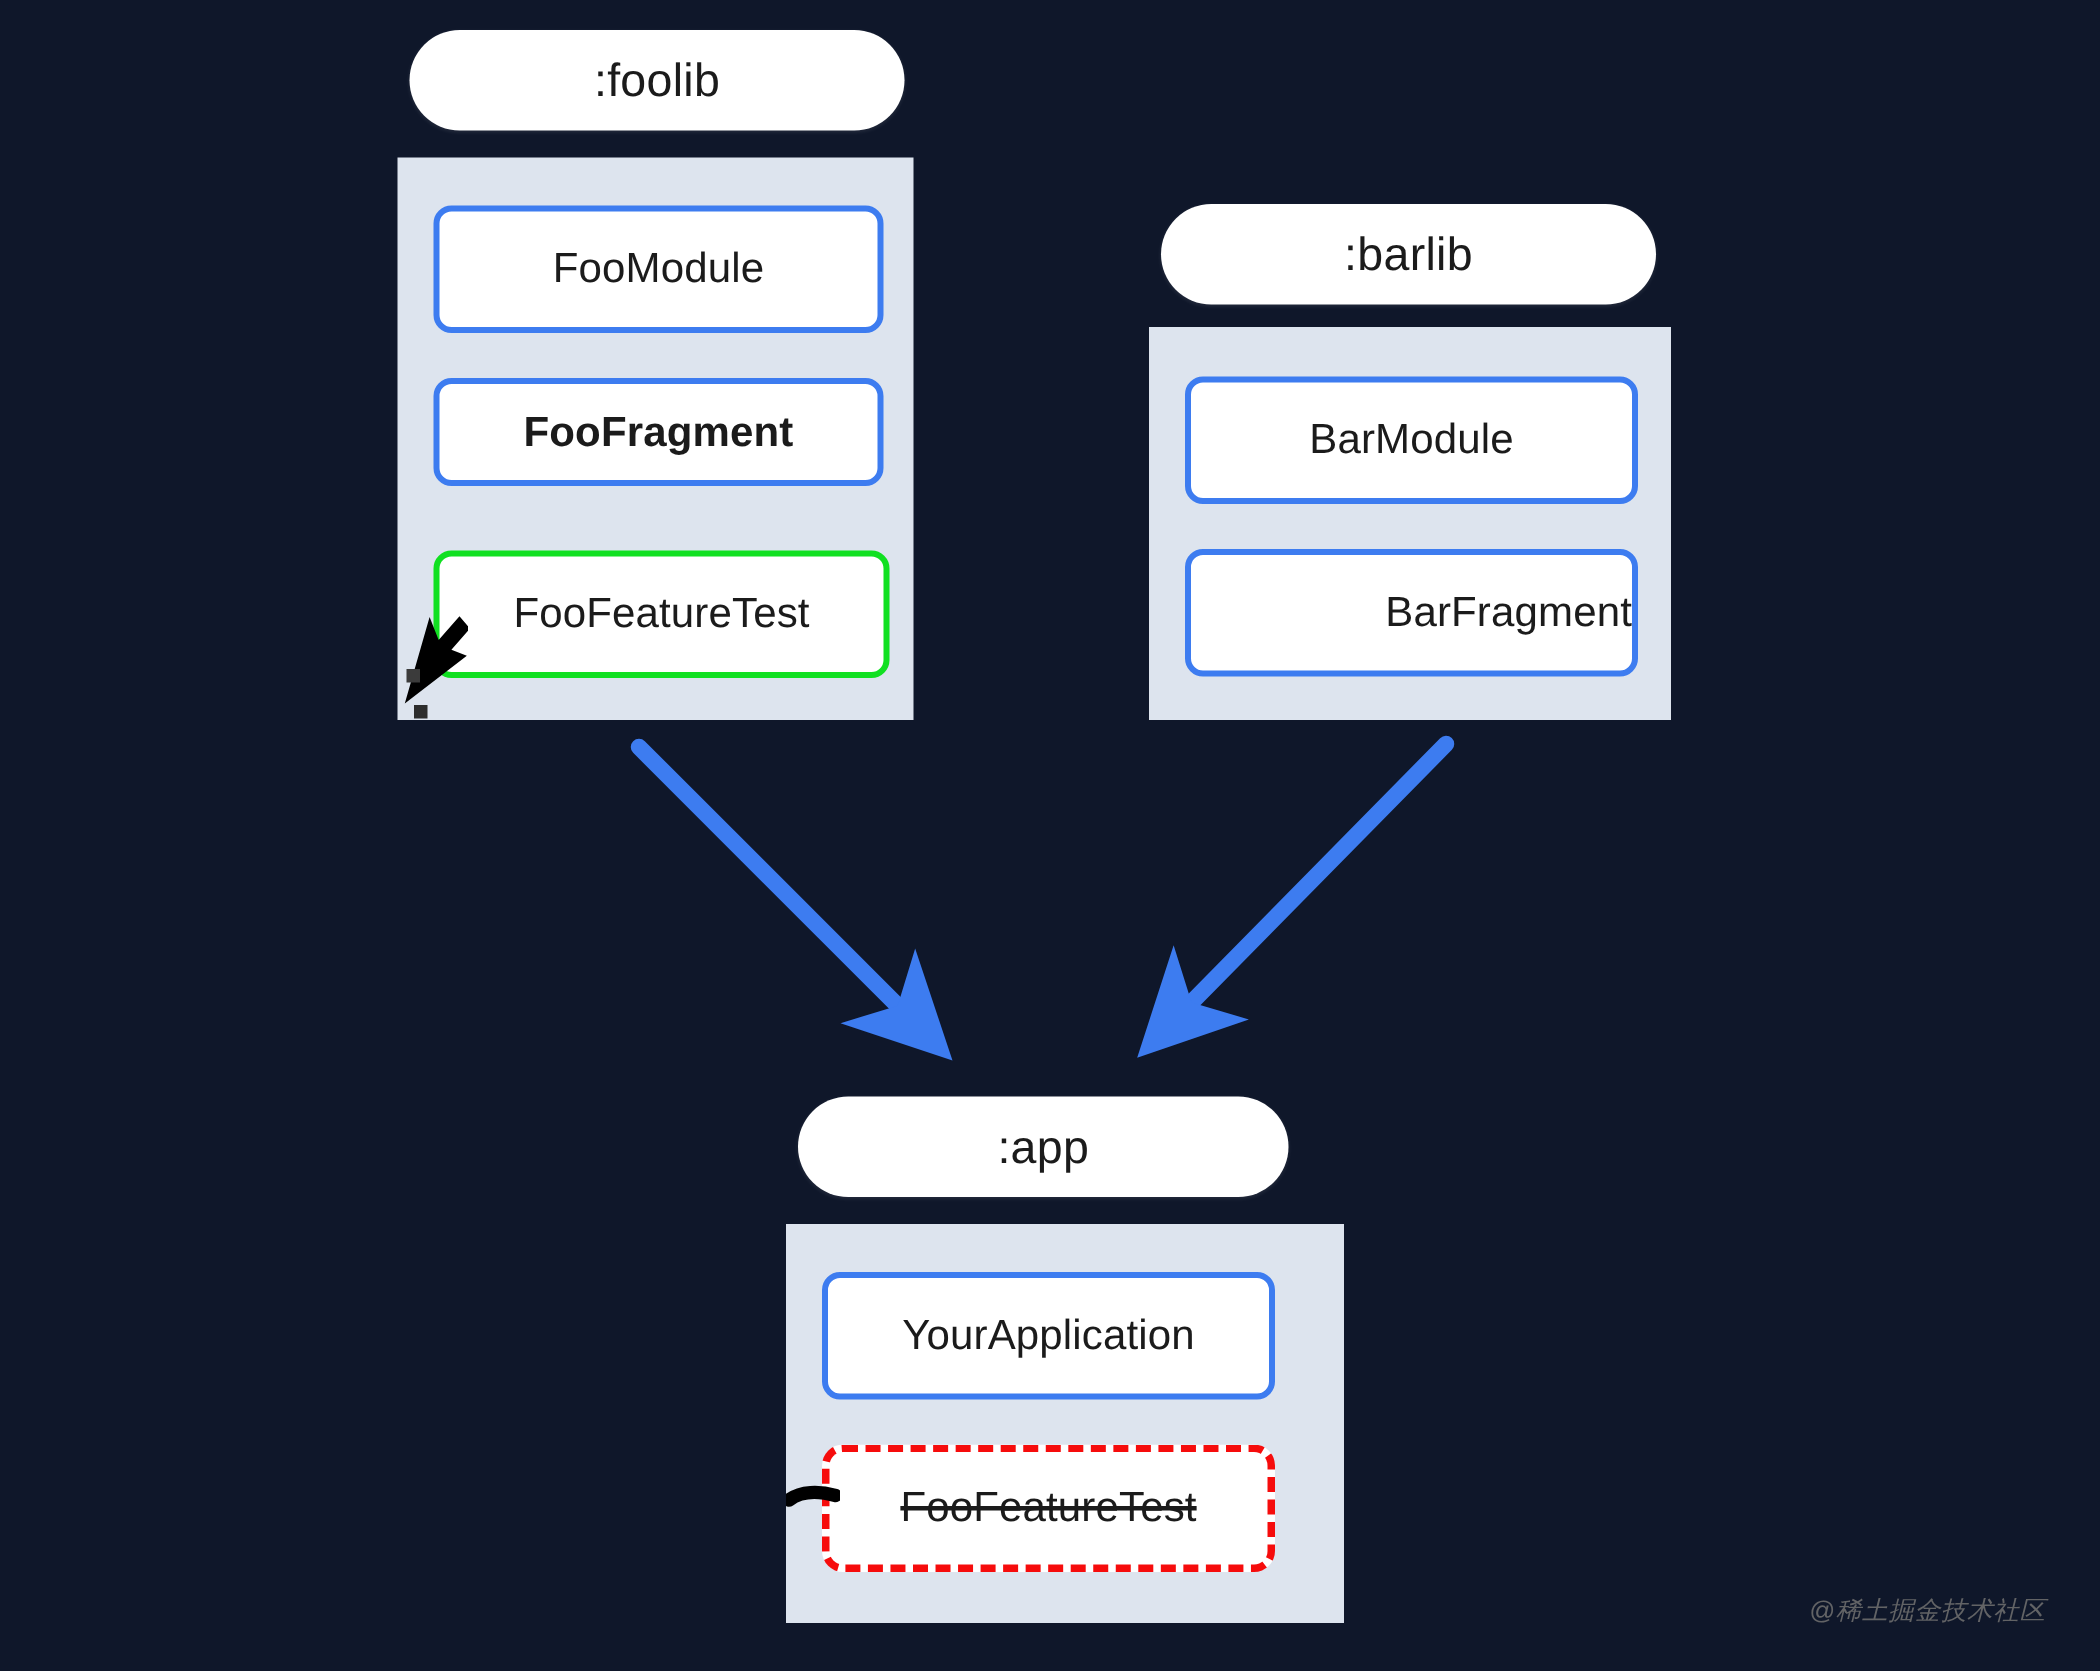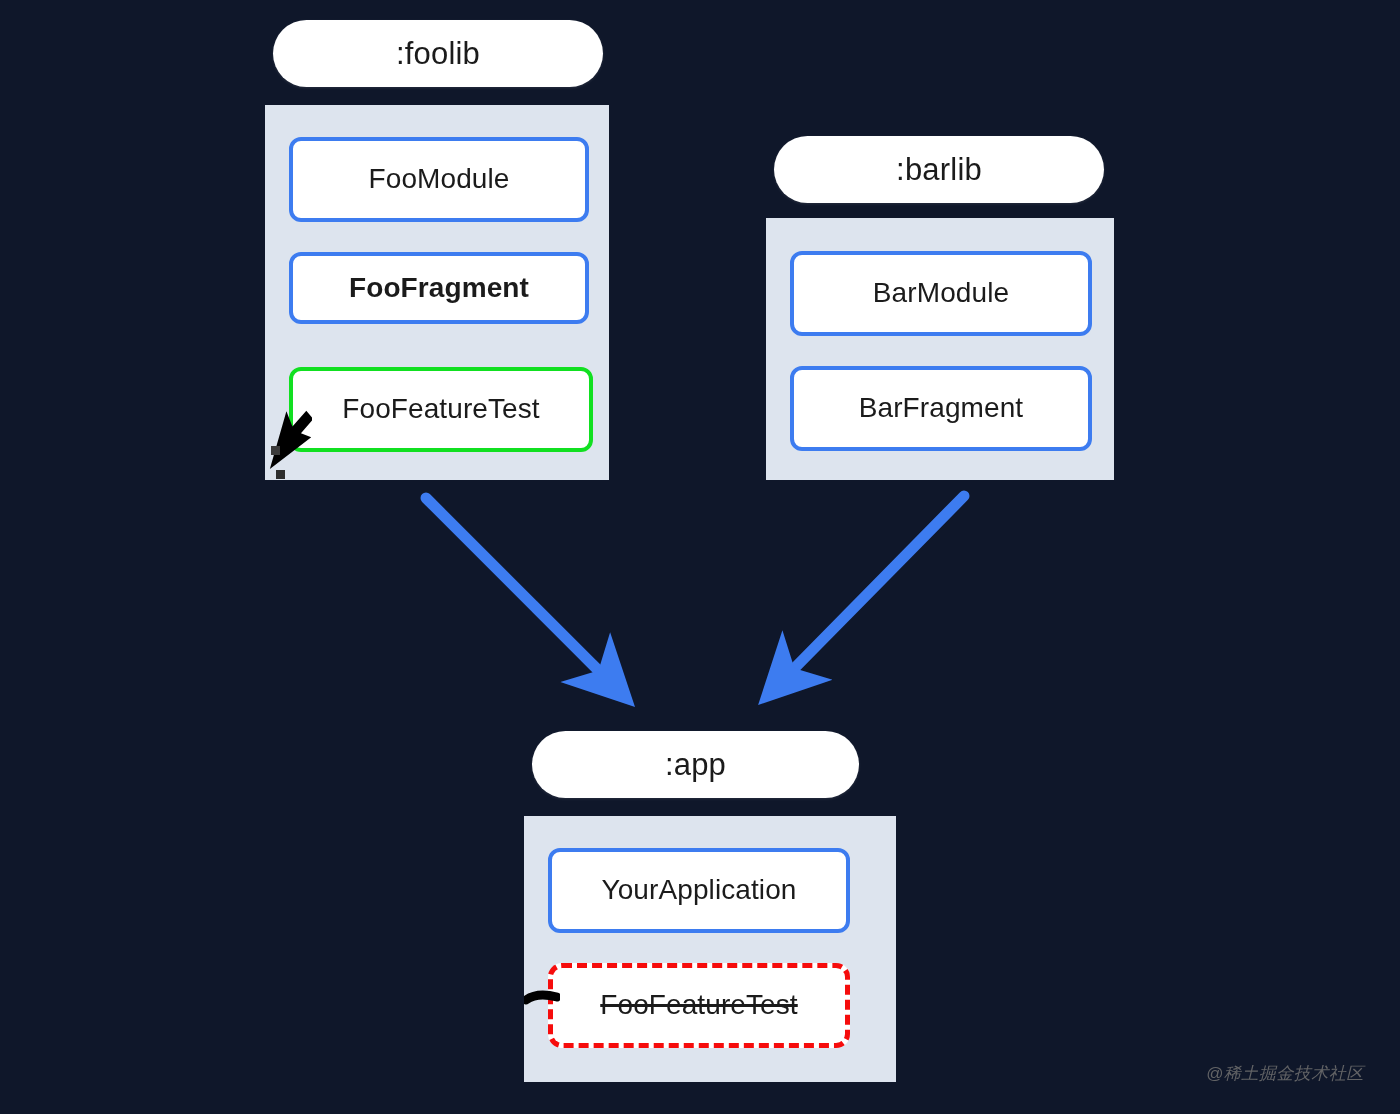--- a/index.html
+++ b/index.html
@@ -154,21 +154,21 @@
     <div class="module-pill" style="left:774px; top:136px; width:330px; height:67px;">
       <span>:barlib</span>
     </div>
 
     <div class="module-body" style="left:766px; top:218px; width:348px; height:262px;">
 
       <div class="node" style="left:24px; top:33px; width:302px; height:85px;">
         <span class="node-label">BarModule</span>
       </div>
 
-      <div class="node" style="left:24px; top:148px; width:302px; height:85px;">
+      <div class="node" style="left:24px; top:148px; width:302px; height:85px;justify-content:flex-end;">
         <span class="node-label">BarFragment</span>
       </div>
     </div>
   </div>
 
   <div class="module-group" style="left:0; top:0; width:1376px; height:1114px;text-decoration:underline;">
 
     <div class="module-pill" style="left:532px; top:731px; width:327px; height:67px;">
       <span>:app</span>
     </div>

